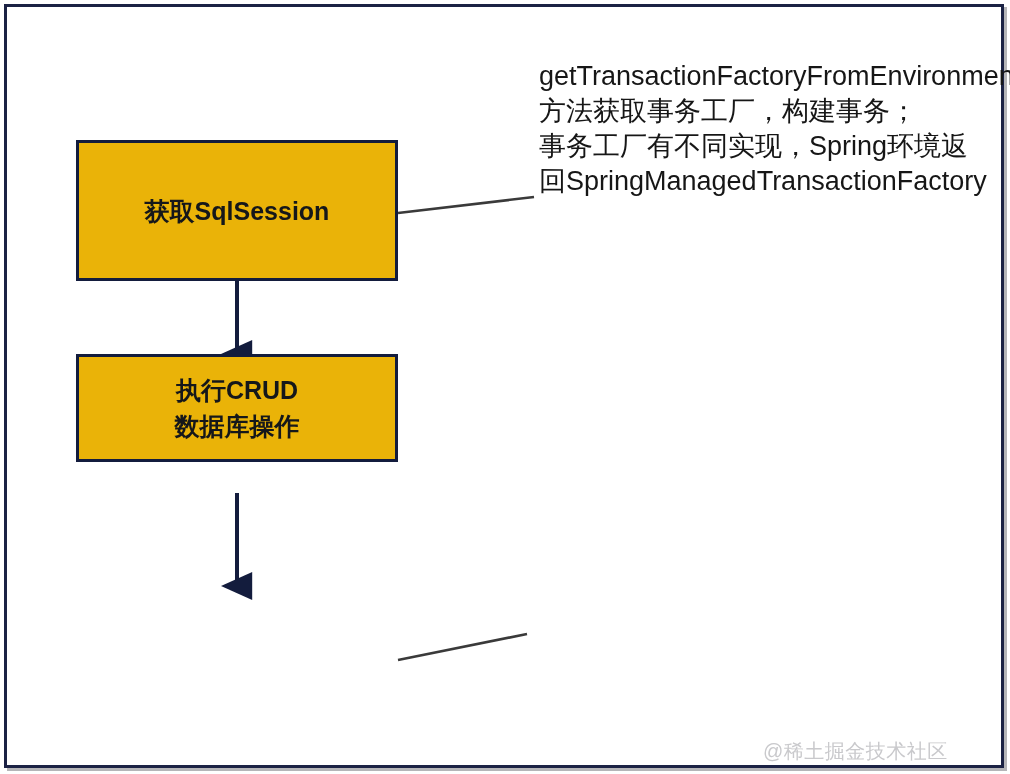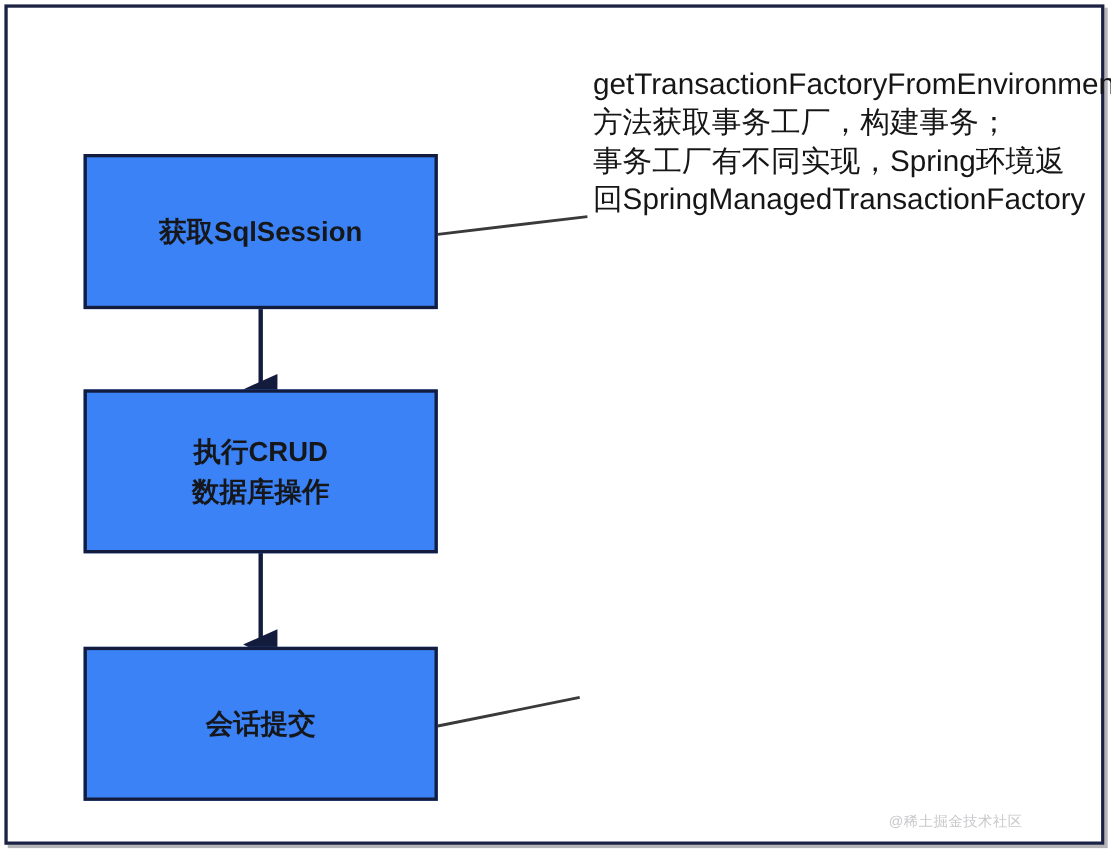--- a/index.html
+++ b/index.html
@@ -25,37 +25,37 @@
     width: 1000px;
     height: 764px;
     border: 3px solid #1b2244;
     box-sizing: border-box;
     background: #ffffff;
     box-shadow: 3px 3px 0 0 rgba(120,120,125,0.55);
   }
   .node {
     position: absolute;
     box-sizing: border-box;
-    background: #3b82f6;
+    background: #eab308;
     border: 3px solid #131c3d;
     display: flex;
     align-items: center;
     justify-content: center;
     text-align: center;
   }
   .node-label {
     color: #15171a;
     font-weight: bold;
     font-size: 25px;
     line-height: 36px;
     letter-spacing: 0px;
     white-space: pre-line;
   }
   #node-1 { left: 76px;  top: 140px; width: 322px; height: 141px; }
-  #node-2 { left: 76px;  top: 354px; width: 322px; height: 149px; }
+  #node-2 { left: 76px;  top: 354px; width: 322px; height: 108px; }
   #node-3 { left: 76px;  top: 588px; width: 322px; height: 140px; }
 
   .annotation {
     position: absolute;
     color: #161616;
     font-size: 27px;
     line-height: 35px;
     white-space: pre-line;
     font-weight: normal;
   }
@@ -65,23 +65,23 @@
   .svg-layer {
     position: absolute;
     left: 0;
     top: 0;
     width: 1010px;
     height: 774px;
     pointer-events: none;
   }
   .watermark {
     position: absolute;
-    left: 808px;
+    left: 763px;
     top: 738px;
-    font-size: 13px;
+    font-size: 20px;
     color: #c9c9cc;
     letter-spacing: 0.5px;
   }
 </style>
 </head>
 <body>
 
 <div id="canvas">
   <div class="frame"></div>
 
@@ -103,22 +103,19 @@
 
   <div class="node" id="node-1">
     <span class="node-label">获取SqlSession</span>
   </div>
 
   <div class="node" id="node-2">
     <span class="node-label">执行CRUD
 数据库操作</span>
   </div>
 
-  <div class="node" id="node-3">
-    <span class="node-label">会话提交</span>
-  </div>
 
   <div class="annotation" id="annotation-1">getTransactionFactoryFromEnvironment方法获取事务工厂，构建事务；
 事务工厂有不同实现，Spring环境返回SpringManagedTransactionFactory</div>
 
 
   <div class="watermark">@稀土掘金技术社区</div>
 </div>
 
 </body></html>

